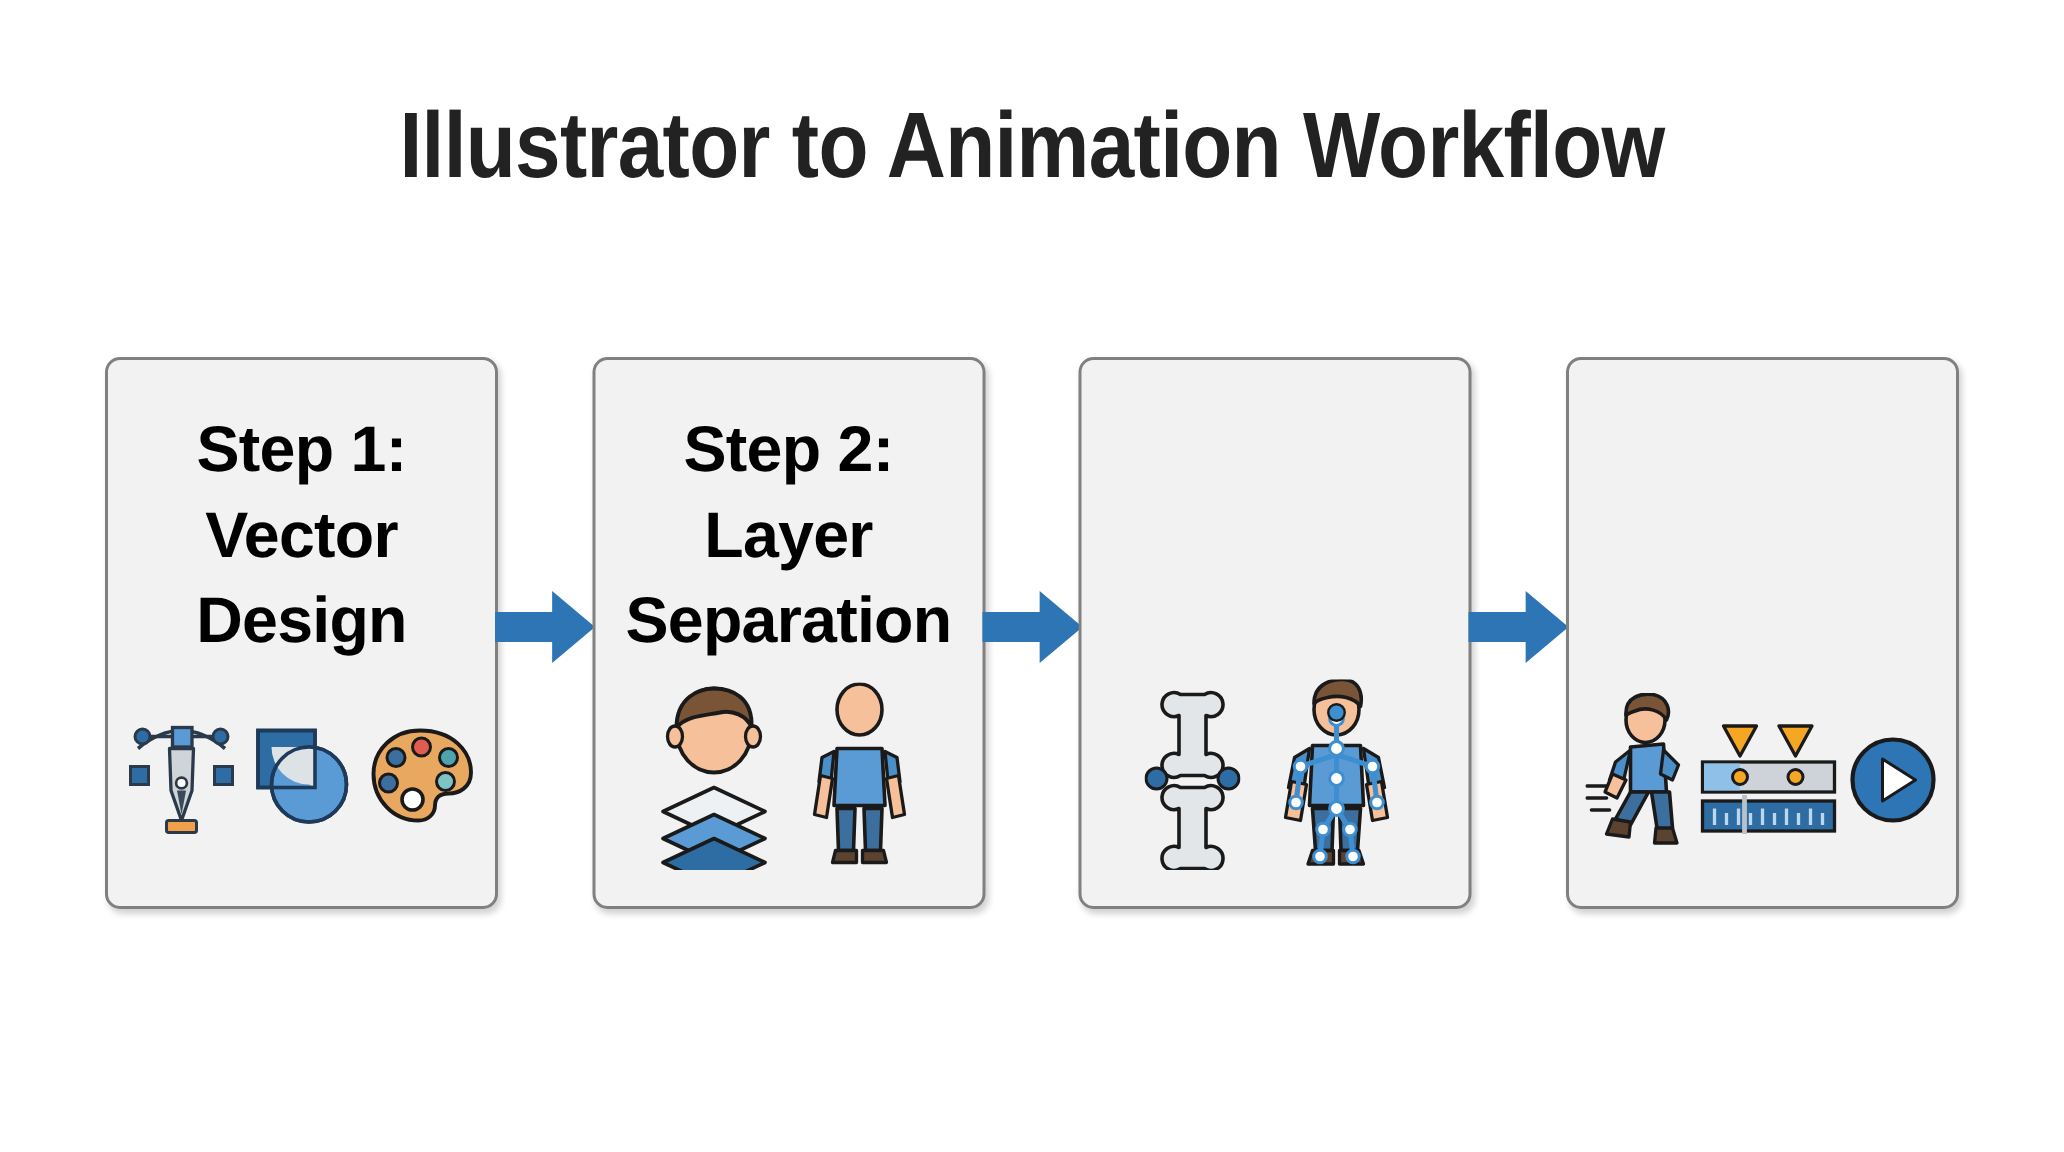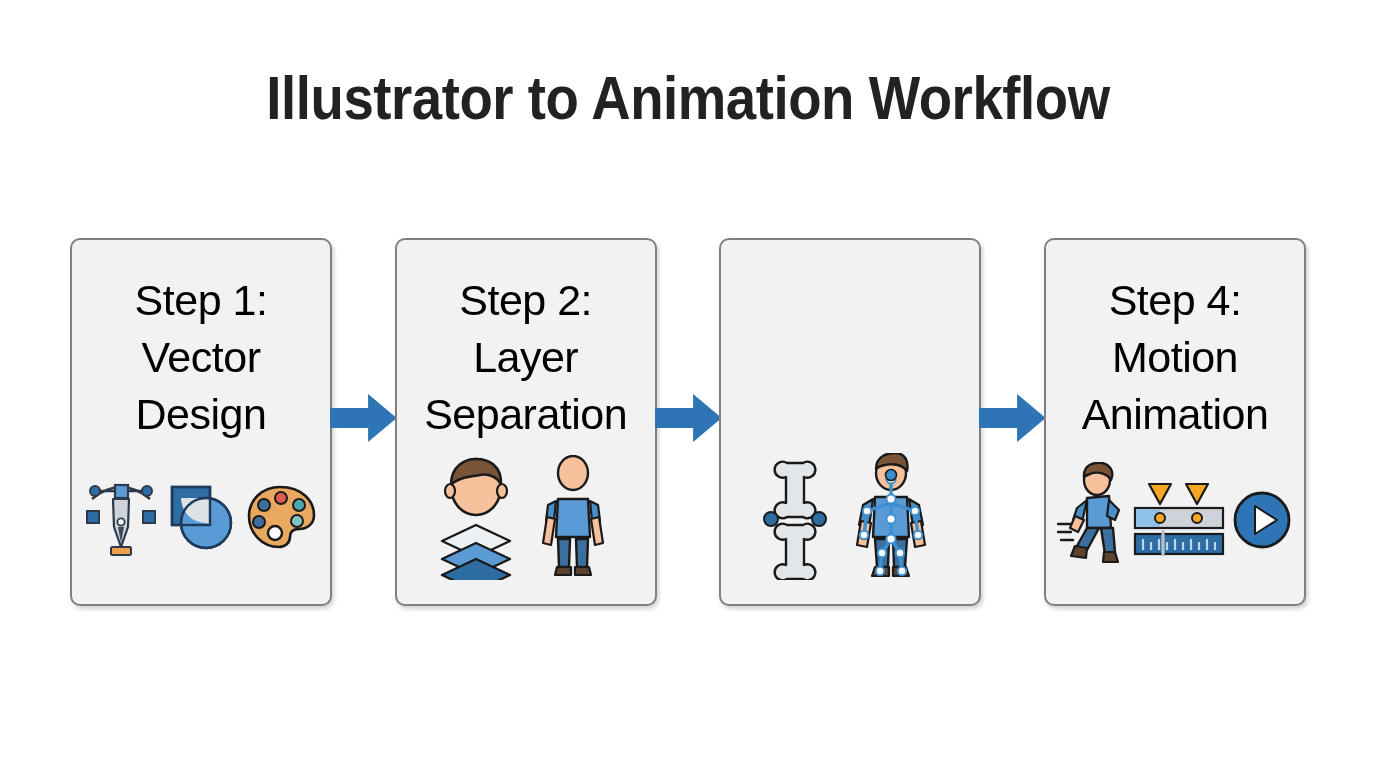--- a/index.html
+++ b/index.html
@@ -55,21 +55,21 @@
     display: flex;
     flex-direction: column;
     align-items: center;
   }
 
   .step-label {
     margin-top: 32px;
     width: 248px;
     text-align: center;
     font-size: 43px;
-    font-weight: normal;
+    font-weight: bold;
     color: #000000;
     line-height: 57px;
     letter-spacing: -0.5px;
   }
 
   .icon-strip {
     position: absolute;
     bottom: 22px;
     left: 0;
     width: 100%;
@@ -248,23 +248,20 @@
     </div>
   </div>
 
   <div class="arrow-connector">
     <svg viewBox="0 0 70 56" preserveAspectRatio="none">
       <path d="M0 18 L40 18 L40 4 L70 28 L40 52 L40 38 L0 38 Z" fill="#2e75b6"></path>
     </svg>
   </div>
 
   <div class="step-card">
-    <div class="step-label" style="white-space: pre-line;">Step 4:
-Motion
-Animation</div>
 
     <div class="icon-strip" style="gap:4px;">
 
       <svg width="70" height="110" viewBox="0 0 70 110">
         <ellipse cx="40" cy="18" rx="13" ry="15" fill="#f6c09a" stroke="#1a1a1a" stroke-width="2.4"></ellipse>
         <path d="M27 15 C26 2 38 0 45 1 C55 3 57 12 54 18 C50 11 40 9 33 12 C30 13 28 14 27 15 Z" fill="#7a5437" stroke="#1a1a1a" stroke-width="2.4" stroke-linejoin="round"></path>
         <path d="M30 36 L52 34 L54 66 L30 66 Z" fill="#5b9bd5" stroke="#1a1a1a" stroke-width="2.4" stroke-linejoin="round"></path>
         <path d="M30 38 L20 46 L16 58 L25 60 Z" fill="#4a8fc7" stroke="#1a1a1a" stroke-width="2.2" stroke-linejoin="round"></path>
         <path d="M18 54 L13 66 L21 70 L27 58 Z" fill="#f6c09a" stroke="#1a1a1a" stroke-width="2.2" stroke-linejoin="round"></path>
         <path d="M52 38 L62 48 L58 58 L50 54 Z" fill="#4a8fc7" stroke="#1a1a1a" stroke-width="2.2" stroke-linejoin="round"></path>

